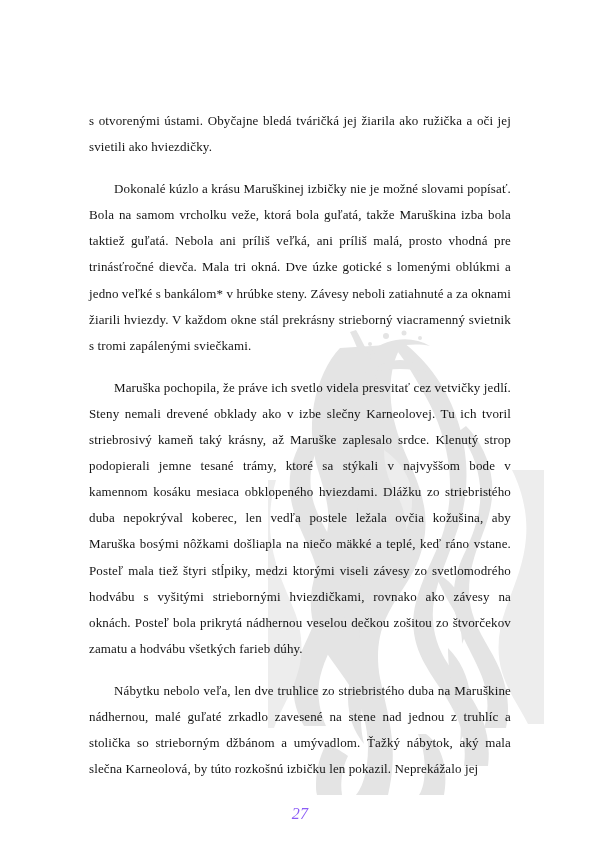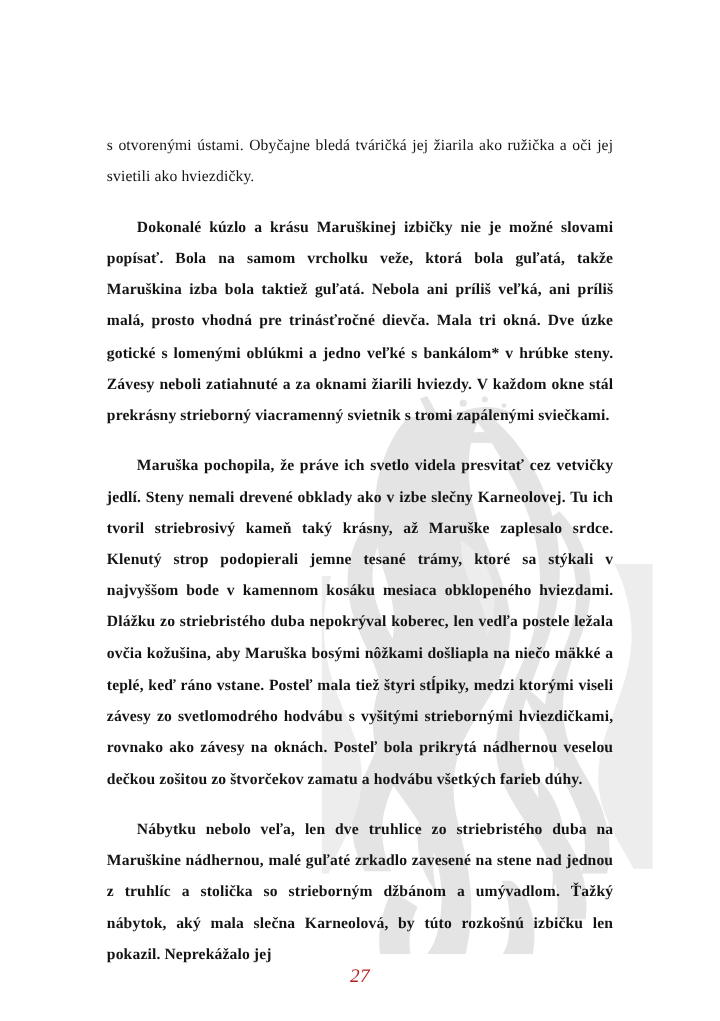--- a/index.html
+++ b/index.html
@@ -49,32 +49,32 @@
     font-size: 13px;
     line-height: 26.1px;
     text-align: justify;
     text-justify: inter-word;
     -webkit-hyphens: none;
     hyphens: none;
     word-spacing: -0.1px;
     letter-spacing: 0.01em;
     color: #141414;
   }
-  .para + .para { text-indent: 25px; font-weight: bold; }
+  .para + .para { text-indent: 25px; }
 
   
   .folio {
     position: absolute;
     left: 0;
     top: 805px;
     width: 600px;
     text-align: center;
     font-size: 16px;
     font-style: italic;
-    color: #b91c1c;
+    color: #8b5cf6;
     z-index: 2;
     letter-spacing: 0.02em;
   }
 </style>
 </head>
 <body>
 
 <div class="page">
 
   <div class="watermark">

